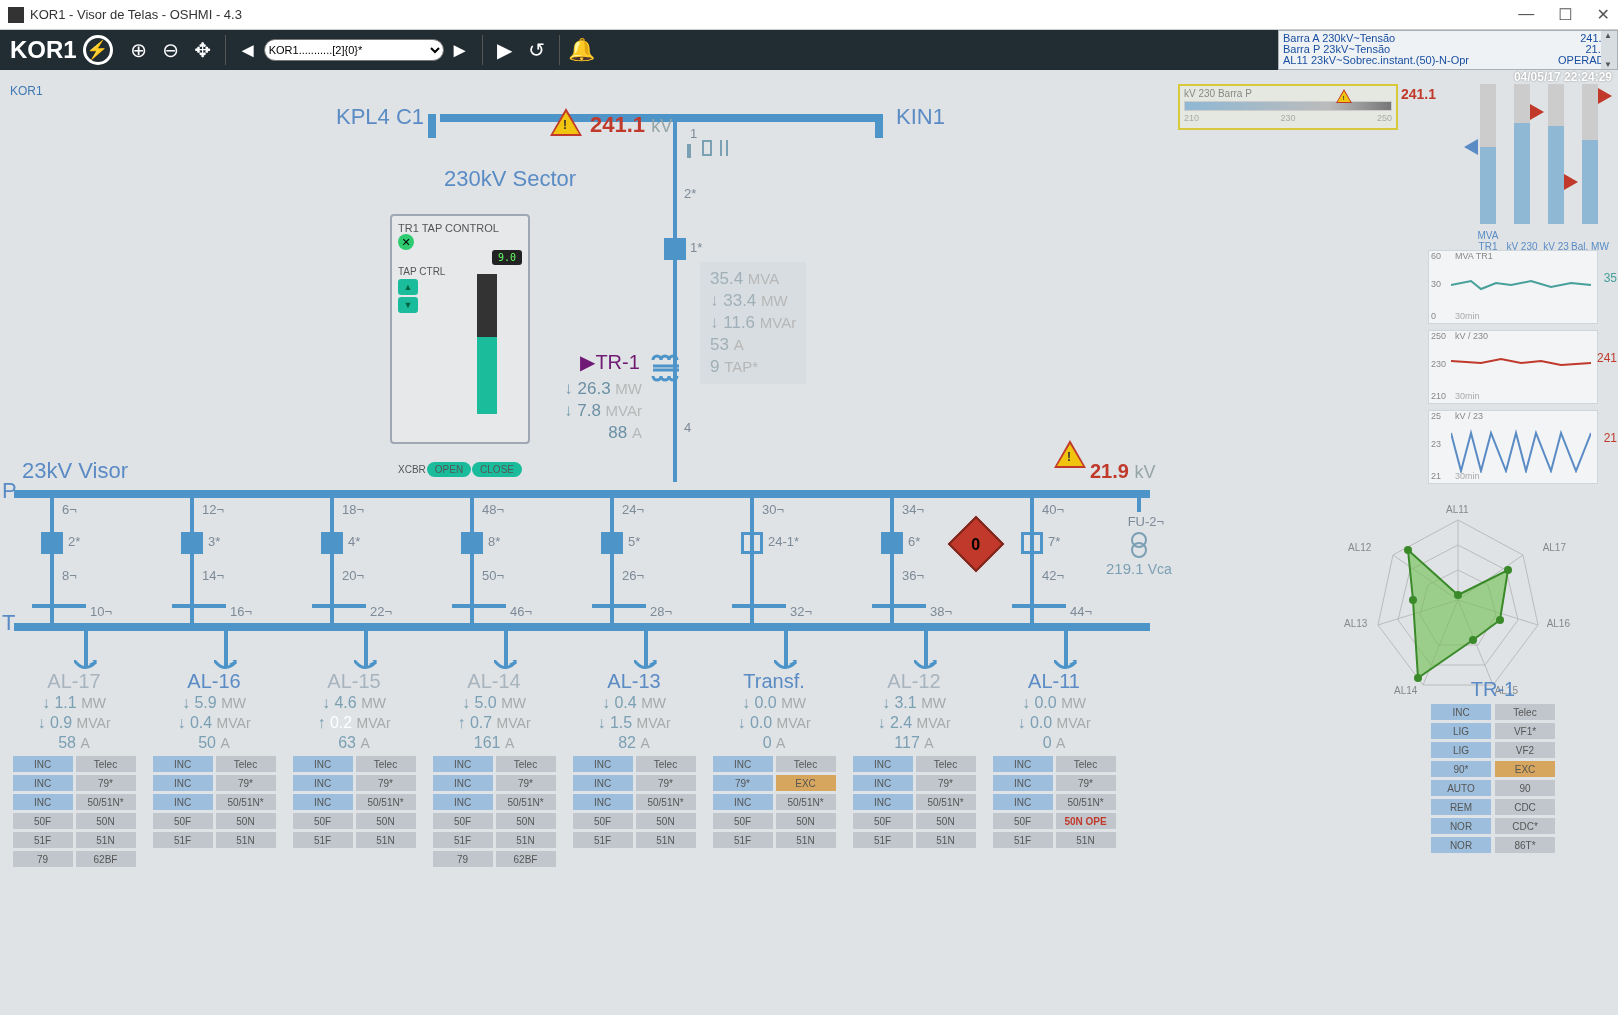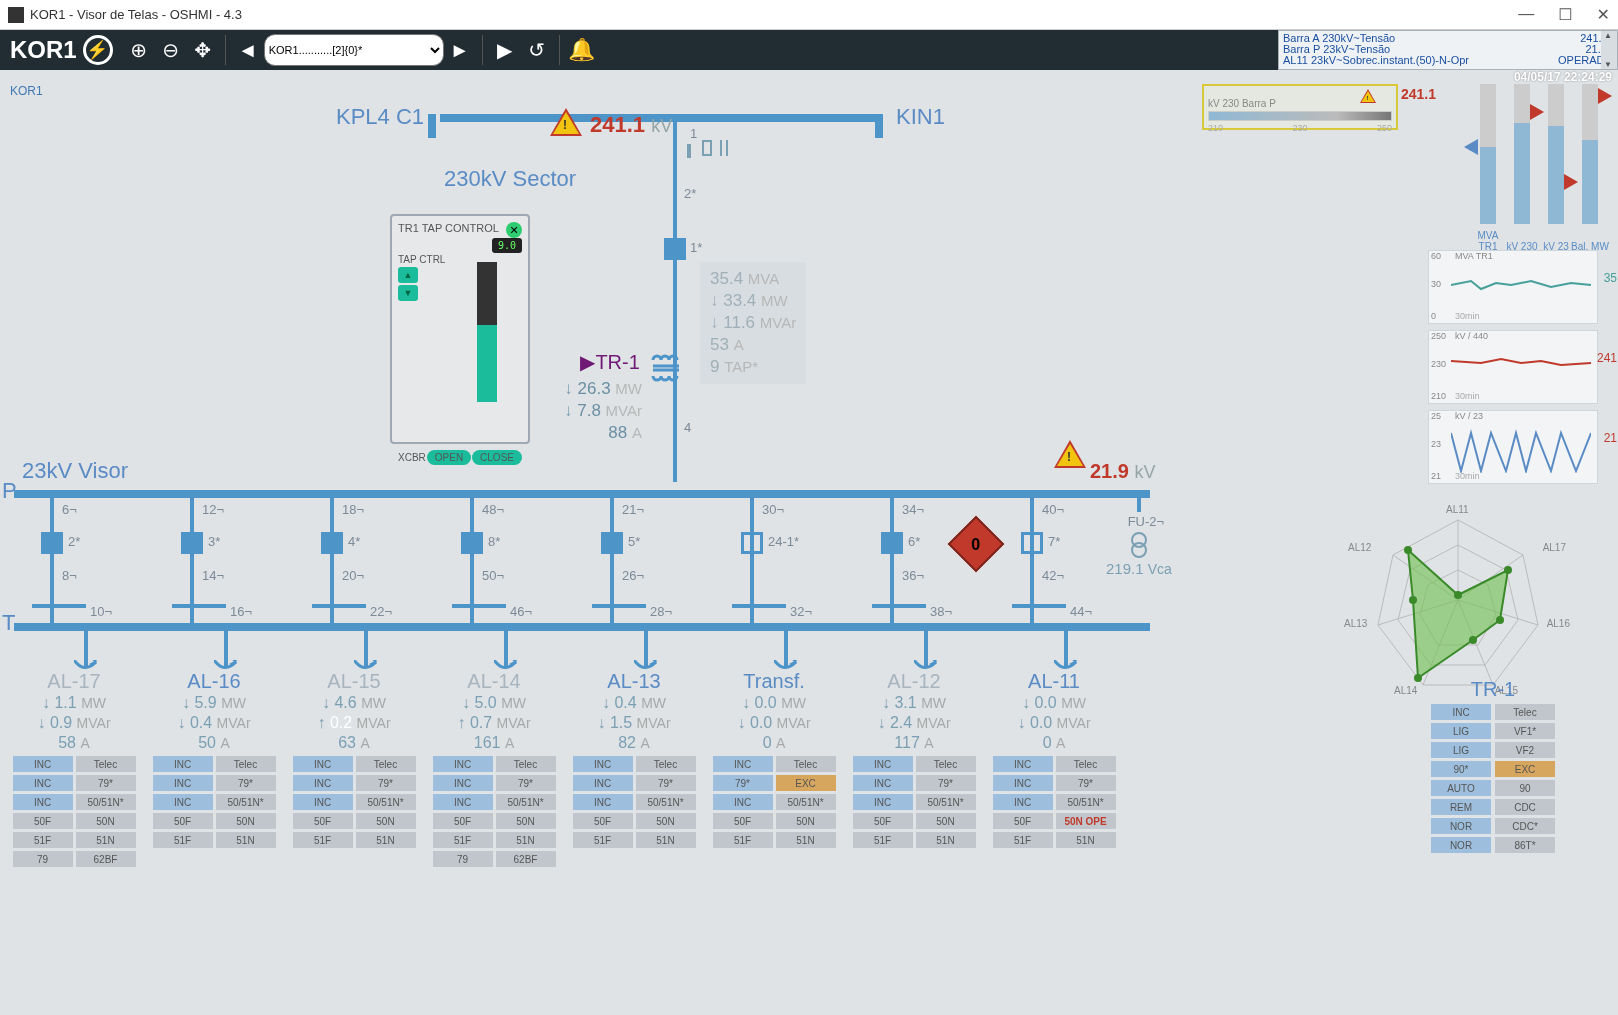--- a/index.html
+++ b/index.html
@@ -9,21 +9,21 @@
 .titlebar { height: 30px; background: #fff; border-bottom: 1px solid #ccc; display: flex; align-items: center; padding: 0 8px; font-size: 13px; color: #333; }
 .titlebar .icon { width: 16px; height: 16px; background: #333; margin-right: 6px; }
 .titlebar .win-controls { margin-left: auto; display: flex; gap: 24px; font-size: 16px; color: #555; }
 .titlebar .win-controls span { cursor: pointer; }
 
 
 .toolbar { height: 40px; background: #222d33; display: flex; align-items: center; padding: 0 10px; color: #fff; position: relative; }
 .toolbar .logo { font-size: 24px; font-weight: bold; margin-right: 10px; display: flex; align-items: center; }
 .toolbar .logo-icon { width: 30px; height: 30px; border: 3px solid #fff; border-radius: 50%; margin-left: 6px; display: flex; align-items: center; justify-content: center; font-size: 18px; }
 .toolbar .tbtn { width: 28px; height: 28px; margin: 0 2px; color: #fff; font-size: 20px; display: flex; align-items: center; justify-content: center; cursor: pointer; }
-.toolbar select { height: 32px; font-size: 11px; background: #fff; width: 180px; border-radius: 11px; }
+.toolbar select { height: 22px; font-size: 11px; background: #fff; width: 180px; border-radius: 11px; }
 .toolbar .sep { width: 1px; height: 30px; background: #555; margin: 0 6px; }
 .toolbar .bell { color: #c0392b; font-size: 22px; }
 
 
 .event-panel { position: absolute; top: 30px; right: 0; width: 340px; height: 40px; background: #eef2f5; border: 1px solid #a8b0b8; font-size: 11px; color: #1a4fa0; padding: 2px 4px; overflow: hidden; }
 .event-panel .row { display: flex; justify-content: space-between; line-height: 11px; }
 .event-panel .sbar { position: absolute; right: 0; top: 0; width: 16px; height: 100%; background: #d8dde2; }
 .event-panel .sbar::before { content: "▲"; font-size: 8px; position: absolute; top: 0; left: 3px; color: #555; }
 .event-panel .sbar::after { content: "▼"; font-size: 8px; position: absolute; bottom: 0; left: 3px; color: #555; }
 
@@ -55,21 +55,21 @@
 .red-diamond { position: absolute; width: 40px; height: 40px; background: #c0392b; transform: rotate(45deg); border: 2px solid #7b241c; }
 .red-diamond span { position: absolute; transform: rotate(-45deg); top: 10px; left: 14px; color: #000; font-weight: bold; }
 
 
 .brk-closed { position: absolute; width: 22px; height: 22px; background: #4d94c9; }
 .brk-open { position: absolute; width: 22px; height: 22px; border: 3px solid #4d94c9; background: transparent; }
 .sw-label { position: absolute; color: #7d8a97; font-size: 13px; white-space: nowrap; }
 
 
 .tap-panel { position: absolute; top: 144px; left: 390px; width: 140px; height: 230px; background: #e6e8ea; border: 2px solid #9da8b2; border-radius: 4px; padding: 6px; }
-.tap-panel .hdr { display: flex; justify-content: space-between; font-size: 11px; color: #555; }
+.tap-panel .hdr { display: flex; justify-content: space-between; font-size: 11px; color: #555; flex-direction: column; }
 .tap-panel .close-x { width: 16px; height: 16px; background: #2ecc71; border-radius: 50%; color: #000; text-align: center; font-size: 11px; line-height: 16px; }
 .tap-panel .digital { background: #222; color: #6f6; padding: 2px 6px; font-size: 10px; font-family: monospace; border-radius: 3px; margin-left: auto; width: 30px; text-align: right; float: right; }
 .tap-panel .bar-area { height: 140px; margin: 8px auto; width: 20px; background: #333; position: relative; }
 .tap-panel .bar-fill { position: absolute; bottom: 0; width: 100%; height: 55%; background: #1abc9c; }
 .tap-panel .ctrl { font-size: 10px; color: #555; }
 .tap-panel .arrow-btn { width: 20px; height: 16px; background: #1abc9c; margin: 2px 0; display: flex; align-items: center; justify-content: center; color: #064; font-size: 9px; border-radius: 3px; cursor: pointer; }
 .tap-panel .foot { display: flex; justify-content: space-between; align-items: center; margin-top: 4px; }
 .tap-panel .foot span { font-size: 10px; color: #555; margin-top: 36px; }
 .tap-panel .btn-pill { padding: 2px 8px; border-radius: 10px; font-size: 10px; color: #fff; }
 .btn-open { background: #1abc9c; }
@@ -98,21 +98,21 @@
 .feed-block .meas { font-size: 16px; color: #7b9fb3; line-height: 20px; }
 .feed-block .meas .unit { color: #a8a8a8; font-size: 14px; }
 .feed-block .tag-row { display: flex; gap: 3px; justify-content: center; margin-top: 3px; }
 .tag { width: 60px; height: 16px; font-size: 10px; color: #555; background: #b9c7d4; display: inline-flex; align-items: center; justify-content: center; }
 .tag.blue { background: #9dbfdd; }
 .tag.gray { background: #c0c6cc; }
 .tag.amber { background: #d6a65e; }
 .tag.red-text { color: #c0392b; font-weight: bold; }
 
 
-.gauge-box { position: absolute; top: 14px; right: 220px; width: 196px; height: 46px; border: 2px solid #d8c93a; background: rgba(255,255,200,0.2); padding: 12px 4px; font-size: 10px; color: #888; }
+.gauge-box { position: absolute; top: 14px; right: 220px; width: 220px; height: 46px; border: 2px solid #d8c93a; background: rgba(255,255,200,0.2); padding: 2px 4px; font-size: 10px; color: #888; }
 .gauge-box .track { height: 10px; background: linear-gradient(to right, #8fb8d4 0%, #bbb 70%, #777 100%); margin: 2px 0; border: 1px solid #ccc; }
 .gauge-box .gv { position: absolute; top: 0; right: -40px; color: #c0392b; font-weight: bold; font-size: 14px; }
 
 
 .bar-indicators { position: absolute; top: 14px; right: 20px; display: flex; gap: 18px; }
 .bar-ind { width: 16px; height: 140px; background: #ccc; position: relative; }
 .bar-ind .fill { position: absolute; bottom: 0; width: 100%; background: #8fb8d4; }
 .bar-ind .flag { position: absolute; width: 0; height: 0; border-top: 8px solid transparent; border-bottom: 8px solid transparent; }
 .bar-ind .flag.red { border-left: 14px solid #c0392b; }
 .bar-ind .flag.blue { border-left: 14px solid #5a8bc4; right: 18px; border-left: none; border-right: 14px solid #5a8bc4; }
@@ -472,21 +472,21 @@
           <span class="tag gray">51F</span>
           <span class="tag gray">51N</span>
         </div>
       <div class="tag-row">
           <span class="tag gray">79</span>
           <span class="tag gray">62BF</span>
         </div>
     </div>
 
     <div class="busbar" style="top:428px;left:610px;width:4px;height:126px"></div>
-    <span class="sw-label" style="top:432px;left:622px">21¬</span>
+    <span class="sw-label" style="top:432px;left:622px">24¬</span>
     <div class="brk-closed" style="top:462px;left:601px"></div>
     <span class="sw-label" style="top:464px;left:628px">5*</span>
     <span class="sw-label" style="top:498px;left:622px">26¬</span>
     <div class="busbar" style="top:534px;left:592px;width:54px;height:4px"></div>
     <span class="sw-label" style="top:534px;left:650px">28¬</span>
     <div class="busbar" style="top:556px;left:644px;width:4px;height:40px"></div>
     <svg style="position:absolute;top:590px;left:634px" width="30" height="16">
         <path d="M0 0 Q10 14 22 2" stroke="#4d94c9" stroke-width="3" fill="none"></path>
         <path d="M22 2 l-4 -5 M22 2 l-6 3" stroke="#4d94c9" stroke-width="3" fill="none"></path>
       </svg>
@@ -692,21 +692,21 @@
     <svg width="140" height="50">
         <polyline points="0,22 20,18 30,26 45,20 60,22 80,18 100,24 120,20 140,22" stroke="#479f9a" stroke-width="2" fill="none"></polyline>
       </svg>
     <span class="cv teal">35.4</span>
     <span class="xlbl">30min</span>
   </div>
   <div class="trend" style="top:260px">
     <span class="yaxis" style="top:0">250</span>
     <span class="yaxis" style="top:28px">230</span>
     <span class="yaxis" style="bottom:2px">210</span>
-    <span class="ttl">kV / 440</span>
+    <span class="ttl">kV / 230</span>
     <svg width="140" height="50">
         <polyline points="0,18 30,20 50,16 70,20 90,18 110,22 140,20" stroke="#c0392b" stroke-width="2" fill="none"></polyline>
       </svg>
     <span class="cv red">241.1</span>
     <span class="xlbl">30min</span>
   </div>
   <div class="trend" style="top:340px">
     <span class="yaxis" style="top:0">25</span>
     <span class="yaxis" style="top:28px">23</span>
     <span class="yaxis" style="bottom:2px">21</span>

